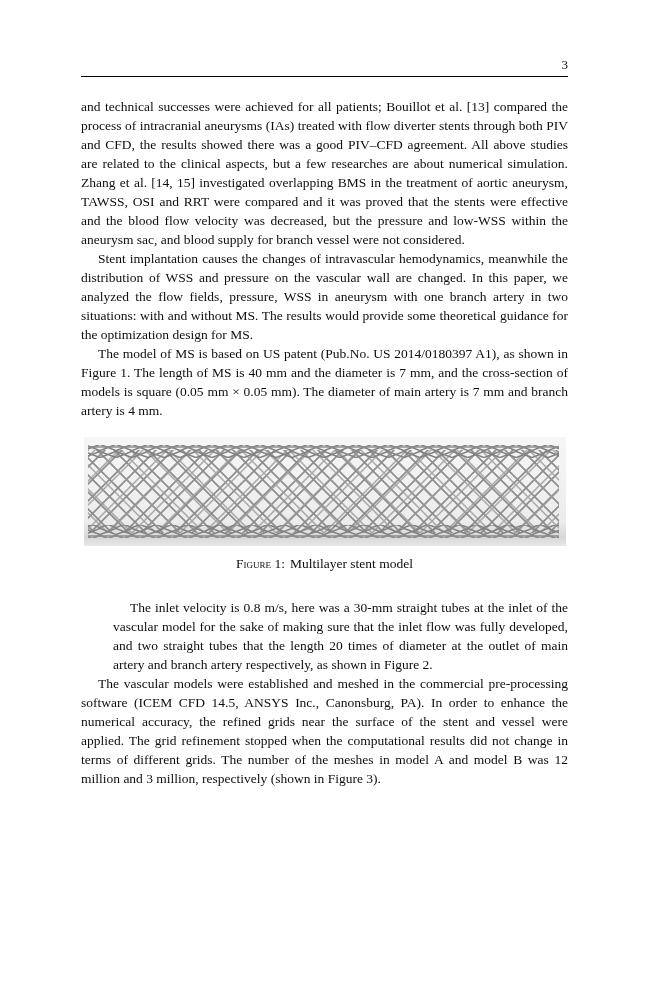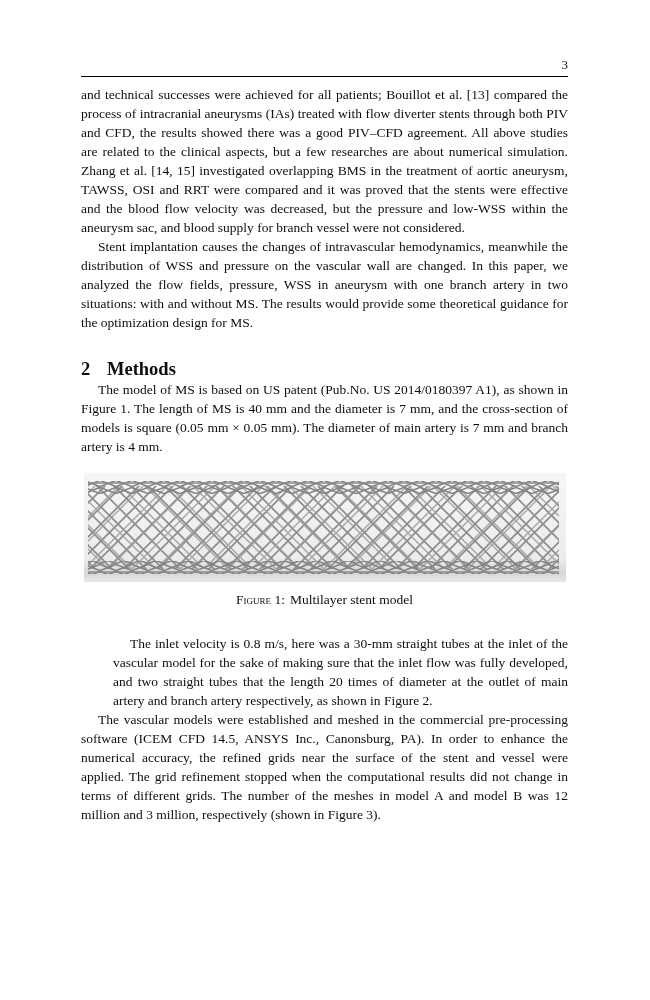--- a/index.html
+++ b/index.html
@@ -13,21 +13,21 @@
   .pagehead {
     margin-top:57px; border-bottom:1.5px solid #000;
     padding-bottom:4px; text-align:right;
     font-size:13px; line-height:15px;
   }
 
   .p {
     margin:0; font-size:13.5px; line-height:19px;
     text-align:justify; hyphens:none;
   }
-  .p.first { margin-top:8px; }
+  .p.first { margin-top:20px; }
   .indent { text-indent:17px; }
 
   h1.sec { margin:26px 0 0 0; font-size:18.5px; line-height:22px; font-weight:bold; }
   h1.sec .num { display:inline-block; min-width:26px; }
   h2.subsec { margin:13px 0 0 0; font-size:15.5px; line-height:19px; font-weight:bold; }
   h2.subsec .num { display:inline-block; min-width:31px; }
   .after-head { margin-top:13px; }
   .after-figure { margin-top:26px;margin-left:32px; }
 
   figure.fig { margin:17px 0 0 0; padding:0; }
@@ -45,23 +45,20 @@
 <div class="sheet">
   <div class="content">
 
     <header class="pagehead">
       <span>3</span>
     </header>
 
     <p class="p first">and technical successes were achieved for all patients; Bouillot et al. [13] compared the process of intracranial aneurysms (IAs) treated with flow diverter stents through both PIV and CFD, the results showed there was a good PIV–CFD agreement. All above studies are related to the clinical aspects, but a few researches are about numerical simulation. Zhang et al. [14, 15] investigated overlapping BMS in the treatment of aortic aneurysm, TAWSS, OSI and RRT were compared and it was proved that the stents were effective and the blood flow velocity was decreased, but the pressure and low-WSS within the aneurysm sac, and blood supply for branch vessel were not considered.</p>
     <p class="p indent">Stent implantation causes the changes of intravascular hemodynamics, meanwhile the distribution of WSS and pressure on the vascular wall are changed. In this paper, we analyzed the flow fields, pressure, WSS in aneurysm with one branch artery in two situations: with and without MS. The results would provide some theoretical guidance for the optimization design for MS.</p>
 
-    <h1 class="sec">
-      <span class="num">2</span><span>Methods</span>
-    </h1>
 
 
     <p class="p indent">The model of MS is based on US patent (Pub.No. US 2014/0180397 A1), as shown in Figure 1. The length of MS is 40 mm and the diameter is 7 mm, and the cross-section of models is square (0.05 mm × 0.05 mm). The diameter of main artery is 7 mm and branch artery is 4 mm.</p>
 
     <figure class="fig">
       <svg class="figimg" viewBox="0 0 482 109" aria-hidden="true">
         <defs>
           <linearGradient id="figbg" x1="0" y1="0" x2="0" y2="1">
             <stop offset="0" stop-color="#f6f6f6"></stop>
             <stop offset="0.78" stop-color="#ececec"></stop>

